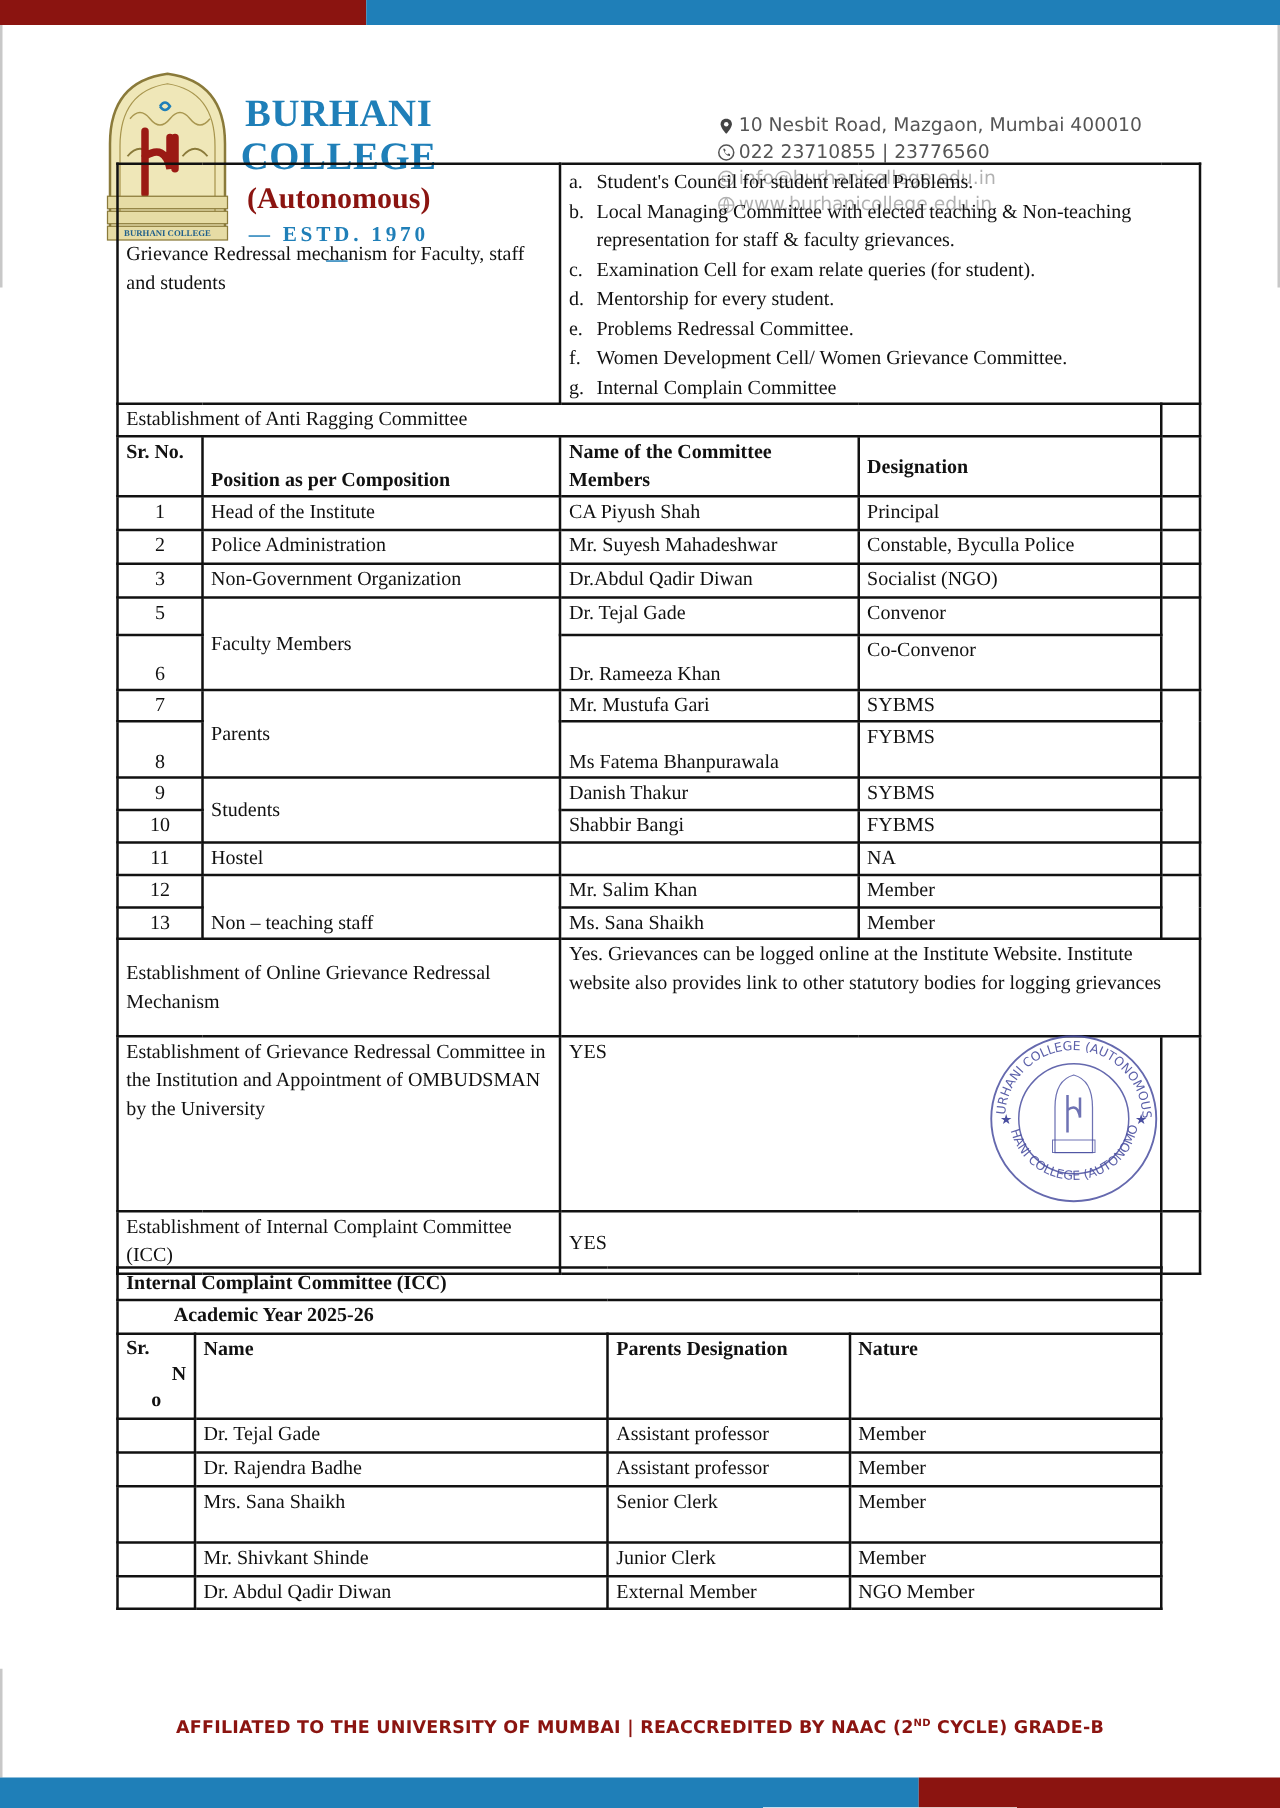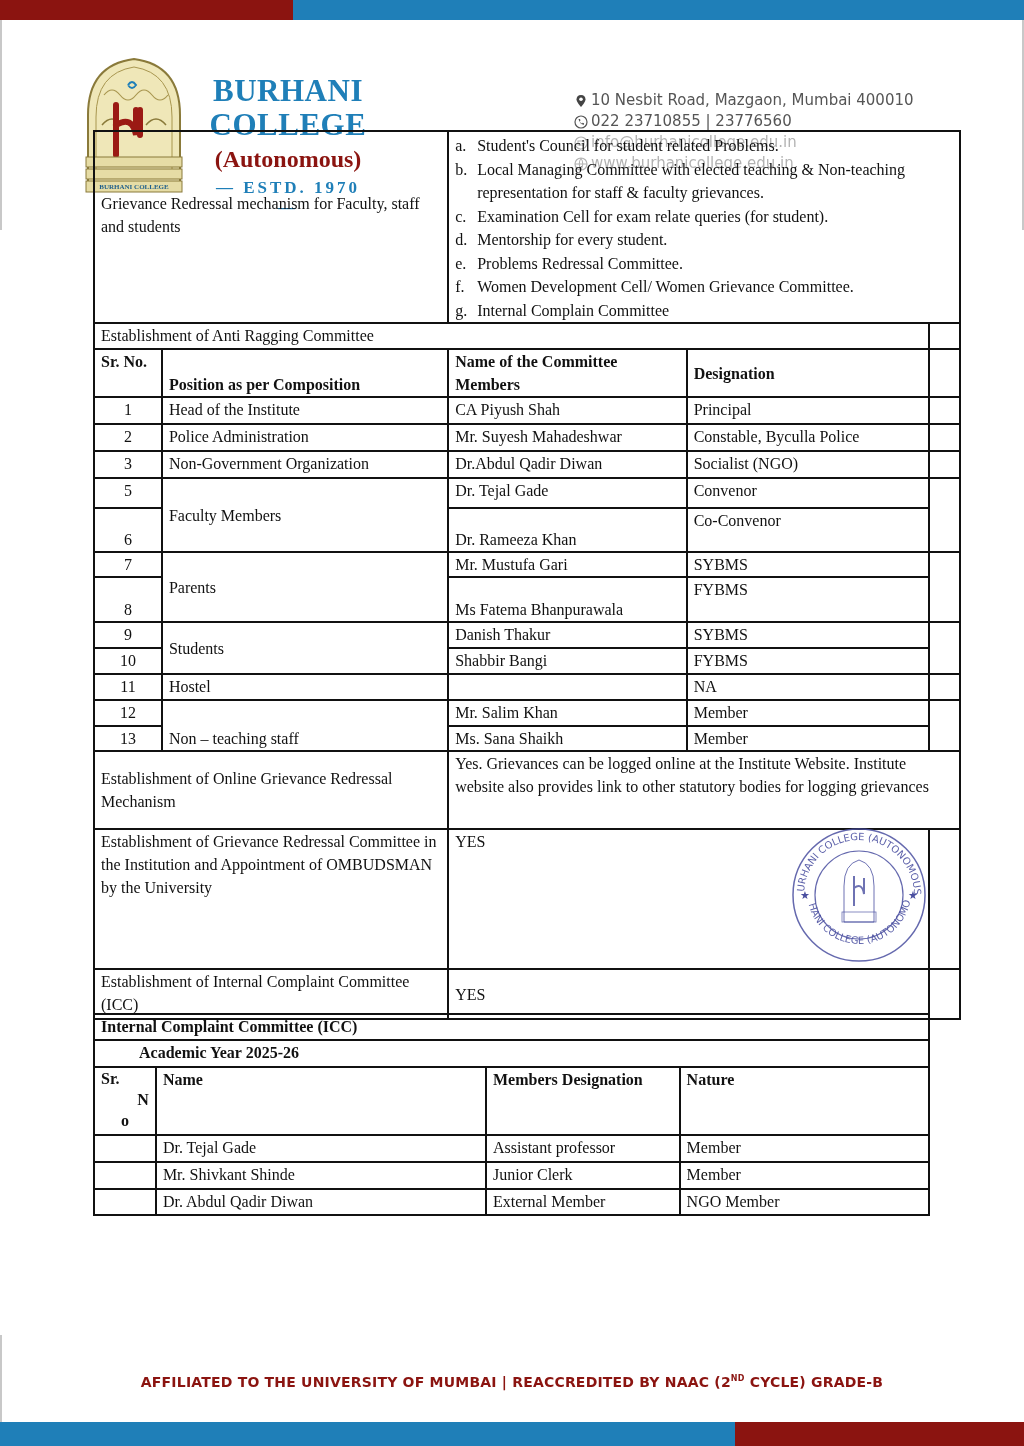--- a/index.html
+++ b/index.html
@@ -9,21 +9,21 @@
   .bar { position: absolute; height: 20px; }
   .top-red { left: 0; top: 0; width: 293px; background: #8b1410; }
   .top-blue { left: 293px; top: 0; width: 731px; background: #1f7fb8; }
   .bot-blue { left: 0; top: 1422px; width: 735px; height: 24px; background: #1f7fb8; }
   .bot-red { left: 735px; top: 1422px; width: 289px; height: 24px; background: #8b1410; }
   .side-line { position: absolute; left: 0; width: 2px; background: #c8c8c8; }
   .side-line.r { left: auto; right: 0; }
 
   
   .logo { position: absolute; left: 80px; top: 55px; width: 108px; height: 140px; }
-  .brand { position: absolute; left: 203px; top: 74px; width: 170px; text-align: center; }
+  .brand { position: absolute; left: 186px; top: 74px; width: 170px; text-align: center; }
   .brand .n1, .brand .n2 { font-family: "Liberation Serif", serif; font-weight: bold; color: #1f7fb8; font-size: 31px; line-height: 34px; letter-spacing: 0.5px; }
   .brand .n3 { font-family: "Liberation Serif", serif; font-weight: bold; color: #8b1410; font-size: 24px; line-height: 30px; margin-top: 2px; }
   .brand .n4 { font-family: "Liberation Serif", serif; font-weight: bold; color: #1f7fb8; font-size: 17px; letter-spacing: 3px; margin-top: 4px; }
 
   .contact { position: absolute; left: 574px; top: 90px; font-family: "DejaVu Sans", sans-serif; color: #555; font-size: 15px; line-height: 21px; }
   .contact .row { display: flex; align-items: center; gap: 3px; white-space: nowrap; }
   .contact .ic { width: 14px; height: 14px; display: inline-block; }
   .contact .faint { opacity: 0.45; }
 
   
@@ -283,27 +283,39 @@
   <tr>
     <td colspan="4" class="b" style="height:27px;padding-left:44px;">Academic Year 2025-26</td>
   </tr>
   <tr>
     <td class="b" style="height:68px;line-height:21px;border-radius:11px;">
       <div>Sr.</div>
       <div style="text-align:right;">N</div>
       <div style="text-align:center;">o</div>
     </td>
     <td class="b">Name</td>
-    <td class="b">Members Designation</td>
+    <td class="b">Parents Designation</td>
     <td class="b">Nature</td>
   </tr>
   <tr>
     <td style="height:27px;"></td>
     <td>Dr. Tejal Gade</td>
     <td>Assistant professor</td>
+    <td>Member</td>
+  </tr>
+  <tr>
+    <td style="height:27px;"></td>
+    <td>Dr. Rajendra Badhe</td>
+    <td>Assistant professor</td>
+    <td>Member</td>
+  </tr>
+  <tr>
+    <td style="height:45px;"></td>
+    <td>Mrs. Sana Shaikh</td>
+    <td>Senior Clerk</td>
     <td>Member</td>
   </tr>
   <tr>
     <td style="height:27px;"></td>
     <td>Mr. Shivkant Shinde</td>
     <td>Junior Clerk</td>
     <td>Member</td>
   </tr>
   <tr>
     <td style="height:26px;"></td>

